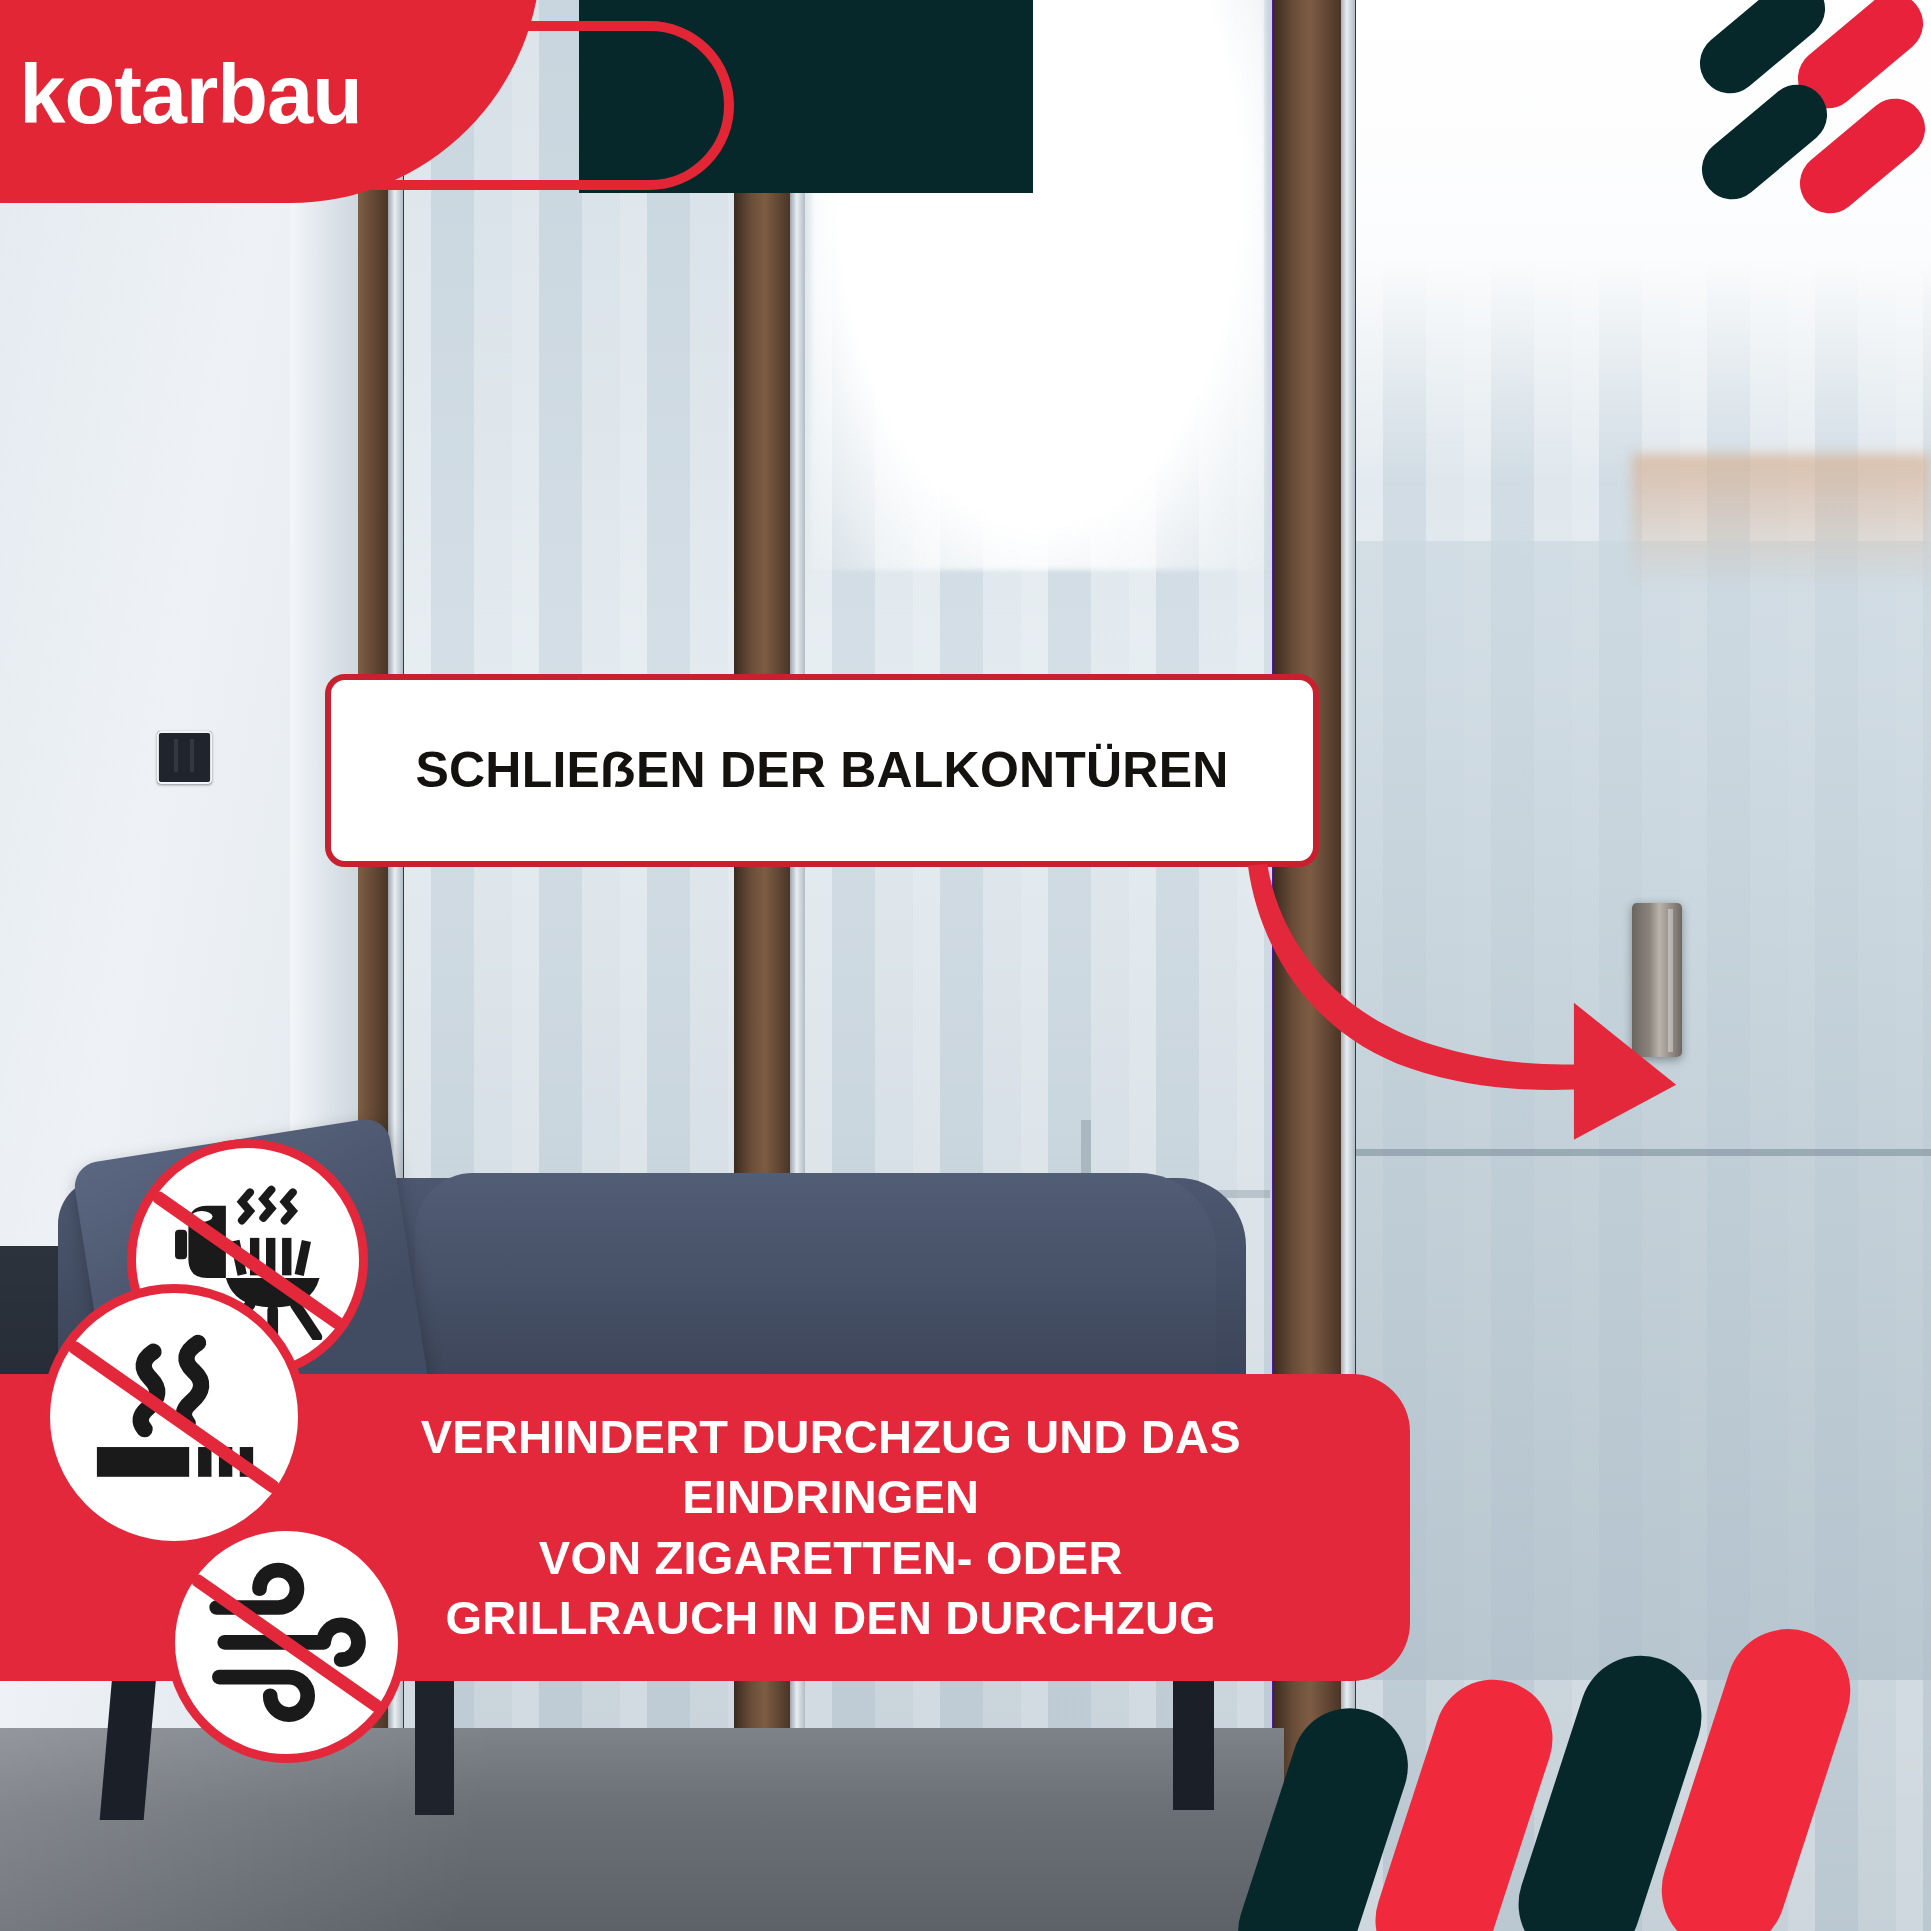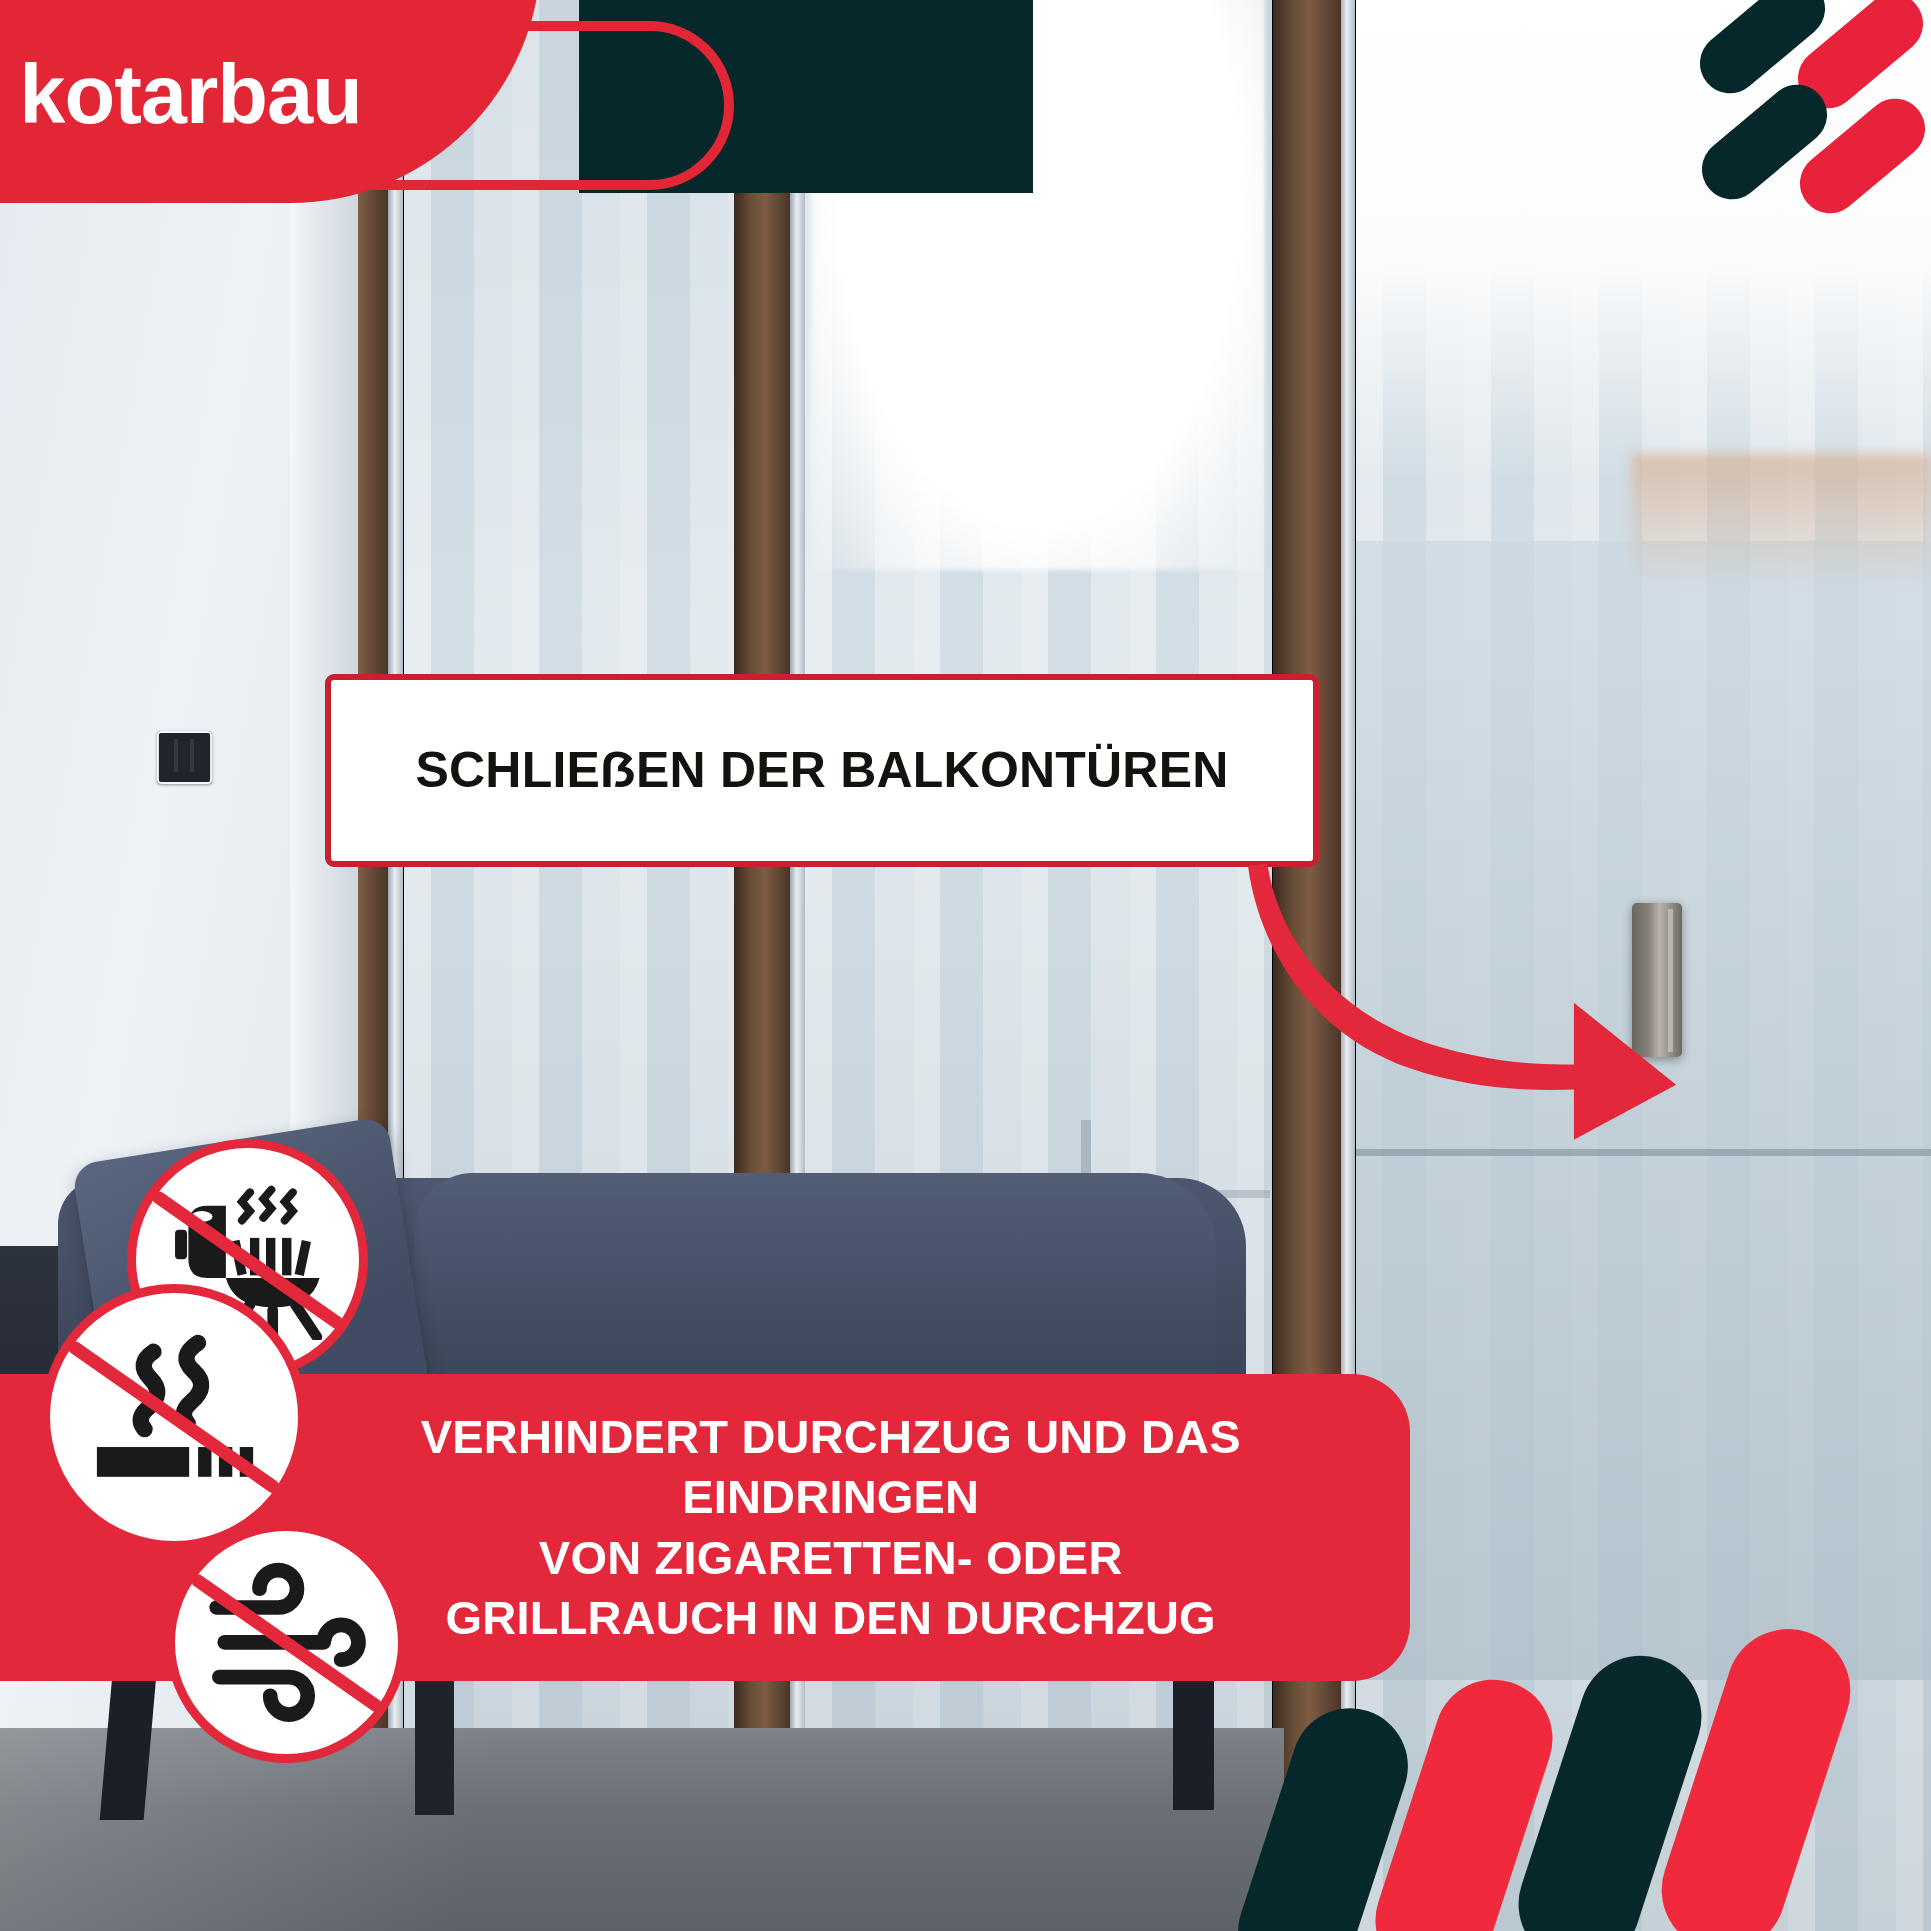--- a/index.html
+++ b/index.html
@@ -6,21 +6,21 @@
     margin: 0;
     padding: 0;
     background: #ffffff;
   }
   #poster {
     position: relative;
     width: 1931px;
     height: 1931px;
     overflow: hidden;
     font-family: "Liberation Sans", sans-serif;
-    background: #000000;
+    background: #4c1d95;
   }
 
   
   .photo { position: absolute; inset: 0; overflow: hidden; }
 
   
   .wall {
     position: absolute; left: 0; top: 0; width: 319px; height: 1931px;
     background: linear-gradient(100deg, #e4eaf0 0%, #eef2f6 45%, #e0e6ed 100%);
   }
@@ -217,21 +217,21 @@
   .cap.br2 { left: 150px; top: 72px;  width: 118px; height: 309px; background:#f02a3c; border-radius:77px; transform: rotate(18deg);}
   .cap.br3 { left: 294px; top: 48px;  width: 122px; height: 319px; background:#06282b; border-radius:77px; transform: rotate(18deg);}
   .cap.br4 { left: 439px; top: 21px;  width: 124px; height: 333px; background:#f02a3c; border-radius:77px; transform: rotate(18deg);}
 
   
   .headline-box {
     position: absolute; left: 325px; top: 674px;
     width: 994px; height: 193px;
     background: #ffffff;
     border: 6.8px solid #c8202f;
-    border-radius: 9px;
+    border-radius: 20px;
     display: flex; align-items: center; justify-content: center;
     box-sizing: border-box;
   }
   .headline-text {
     color: #13120f;
     font-size: 50px; font-weight: 700;
     line-height: 1.25;
     text-align: center;
     letter-spacing: 0.2px;
   }

